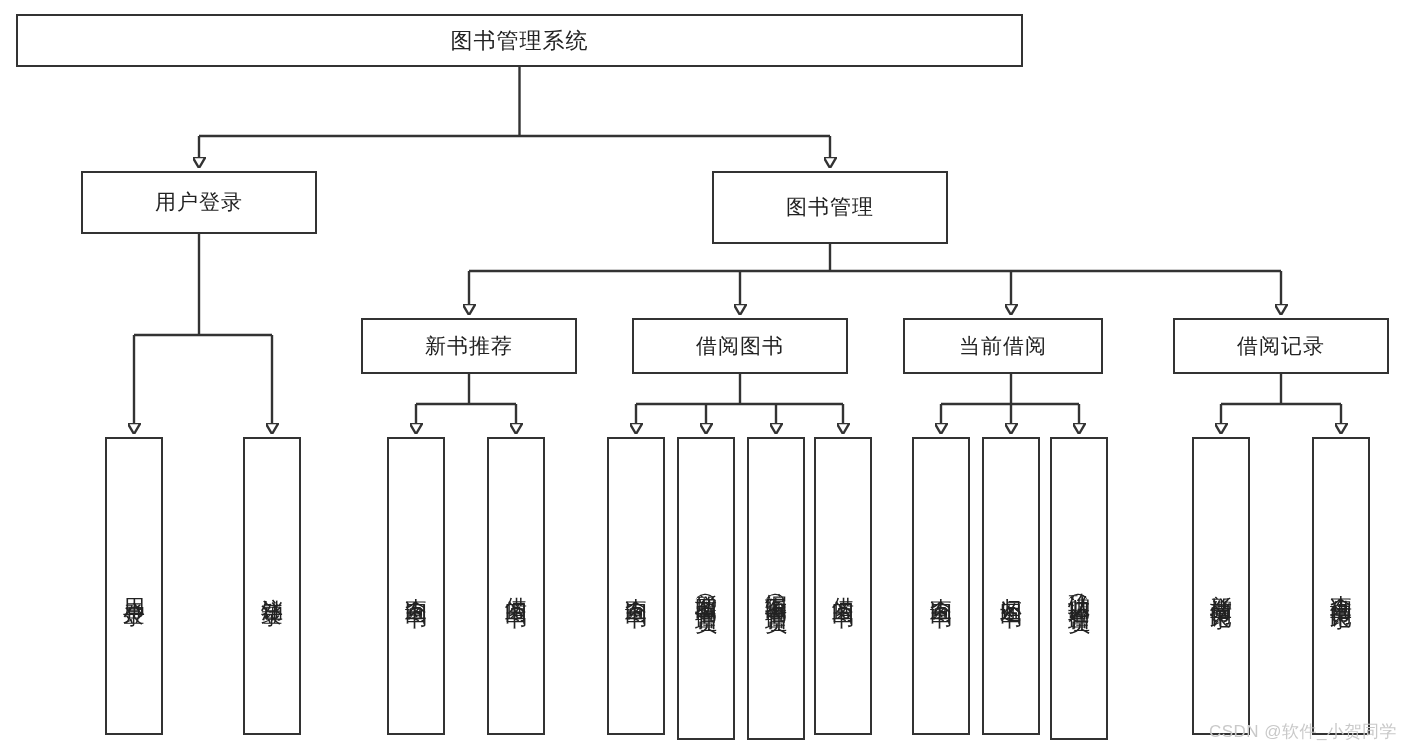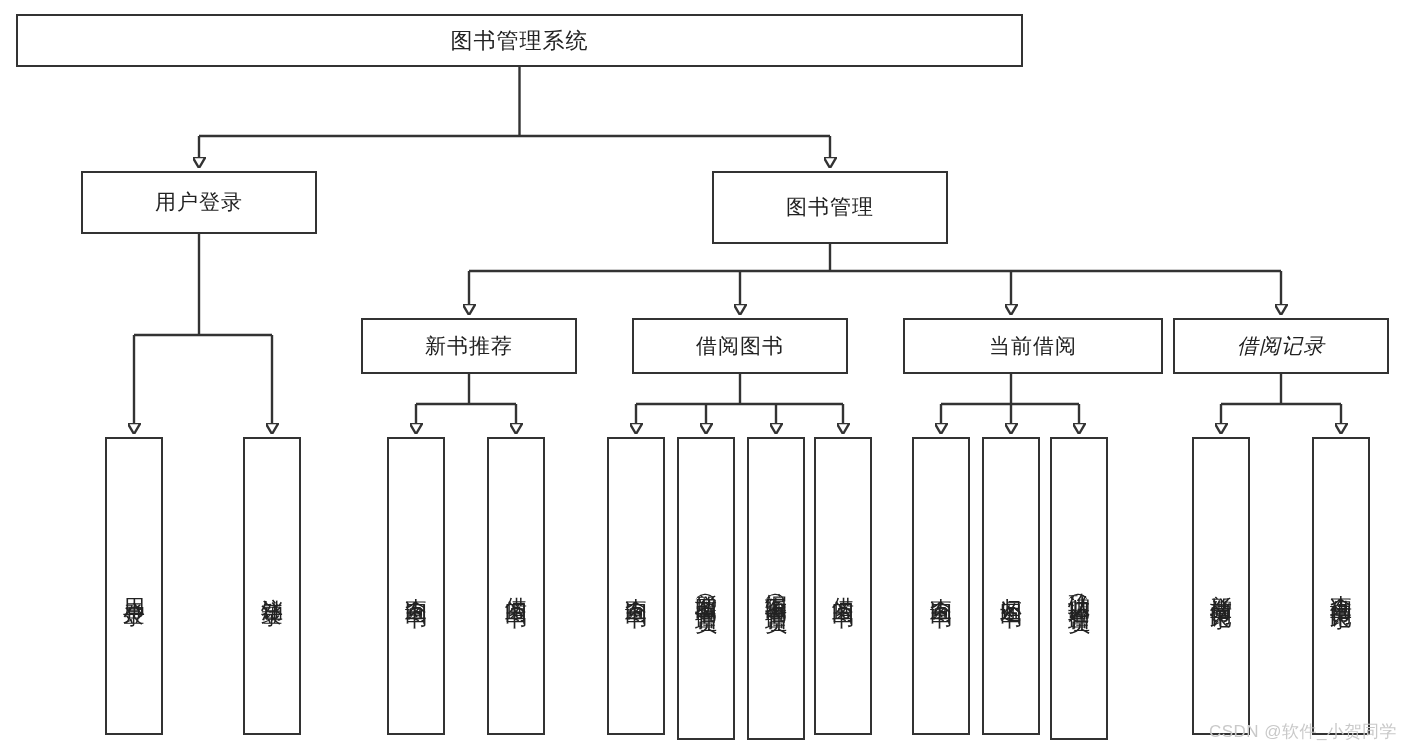--- a/index.html
+++ b/index.html
@@ -110,24 +110,24 @@
   <div class="node" style="left: 712px; top: 171px; width: 236px; height: 73px;">
     <span class="lbl">图书管理</span>
   </div>
 
   <div class="node" style="left: 361px; top: 318px; width: 216px; height: 56px;">
     <span class="lbl">新书推荐</span>
   </div>
   <div class="node" style="left: 632px; top: 318px; width: 216px; height: 56px;">
     <span class="lbl">借阅图书</span>
   </div>
-  <div class="node" style="left: 903px; top: 318px; width: 260px; height: 56px;">
+  <div class="node" style="left: 903px; top: 318px; width: 200px; height: 56px;">
     <span class="lbl">当前借阅</span>
   </div>
-  <div class="node" style="left: 1173px; top: 318px; width: 216px; height: 56px; font-style: italic;">
+  <div class="node" style="left: 1173px; top: 318px; width: 216px; height: 56px;">
     <span class="lbl">借阅记录</span>
   </div>
 
   <div class="node vert" style="left: 105px; top: 437px; width: 58px; height: 298px;">
     <span class="lbl">用户登录</span>
   </div>
   <div class="node vert" style="left: 243px; top: 437px; width: 58px; height: 298px;">
     <span class="lbl">注销登录</span>
   </div>
 

